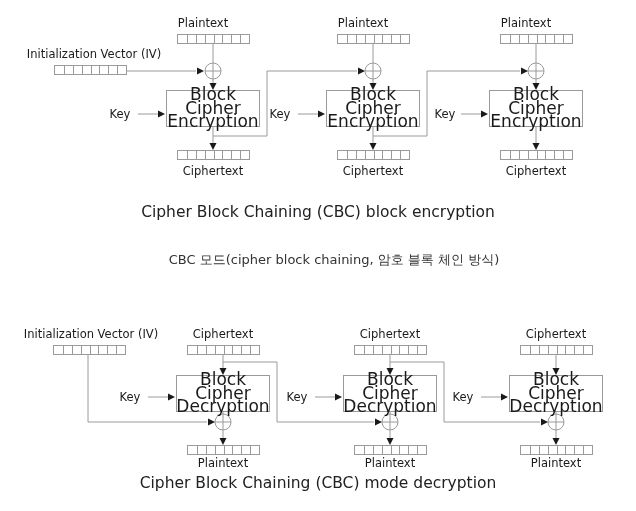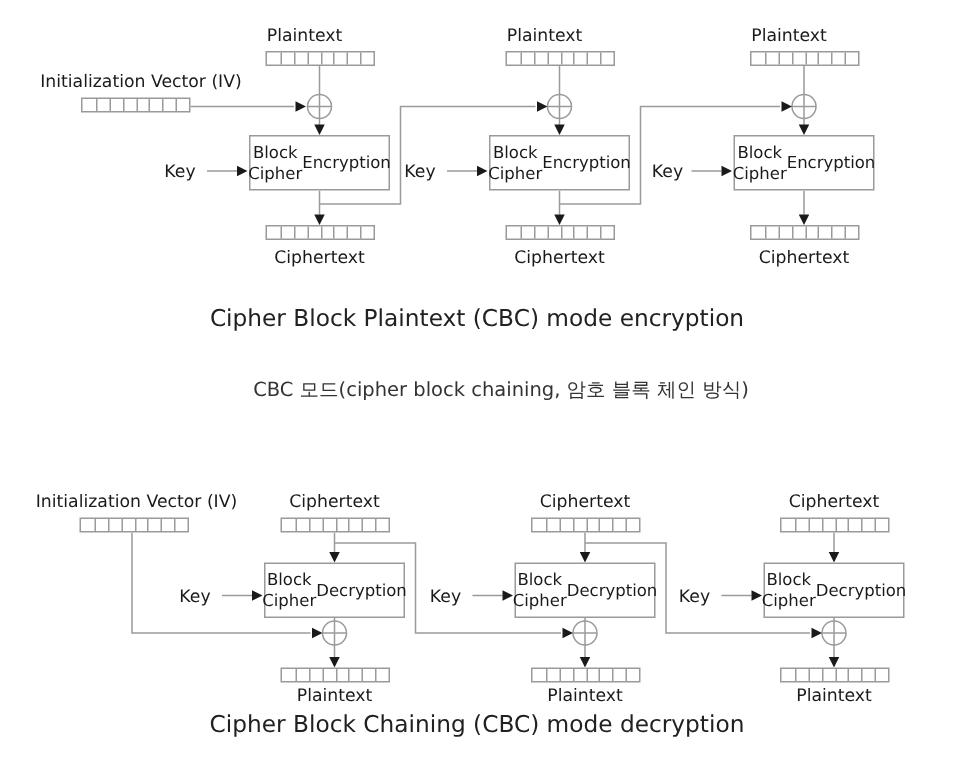--- a/index.html
+++ b/index.html
@@ -8,22 +8,22 @@
     font-family:"DejaVu Sans","Liberation Sans",sans-serif;color:#1a1a1a;
   }
   .canvas svg{position:absolute;left:0;top:0;}
   .lbl{
     position:absolute;font-size:11.5px;line-height:12px;white-space:nowrap;
     transform:translateX(-50%);text-align:center;color:#1a1a1a;
   }
   .cbox{
     position:absolute;width:94px;height:37px;box-sizing:border-box;
     border:1px solid #9a9a9a;background:#ffffff;
-    display:flex;flex-direction:row;align-items:center;justify-content:center;
-    font-size:11px;line-height:13.5px;text-align:center;
+    display:flex;flex-direction:column;align-items:center;justify-content:center;
+    font-size:17px;line-height:13.5px;text-align:center;
   }
   .register{
     position:absolute;width:73px;height:10px;box-sizing:border-box;
     border:1px solid #9a9a9a;background:#ffffff;
     display:grid;grid-auto-flow:column;grid-auto-columns:1fr;
   }
   .register i{display:block;border-left:1px solid #9a9a9a;}
   .register i:first-child{border-left:none;}
   .caption{
     position:absolute;left:0;width:636px;text-align:center;
@@ -196,21 +196,21 @@
       <i></i>
       <i></i>
       <i></i>
       <i></i>
     </div>
 
   <div class="lbl" style="left:213px;top:165px">Ciphertext</div>
   <div class="lbl" style="left:373px;top:165px">Ciphertext</div>
   <div class="lbl" style="left:536px;top:165px">Ciphertext</div>
 
-  <div class="caption" style="top:203px">Cipher Block Plaintext (CBC) mode encryption</div>
+  <div class="caption" style="top:203px">Cipher Block Chaining (CBC) block encryption</div>
   <div class="caption-kr" style="top:251px">CBC 모드(cipher block chaining, 암호 블록 체인 방식)</div>
 
   <div class="lbl" style="left:91px;top:328px">Initialization Vector (IV)</div>
   <div class="register" style="left:53px;top:345px">
       <i></i>
       <i></i>
       <i></i>
       <i></i>
       <i></i>
       <i></i>

